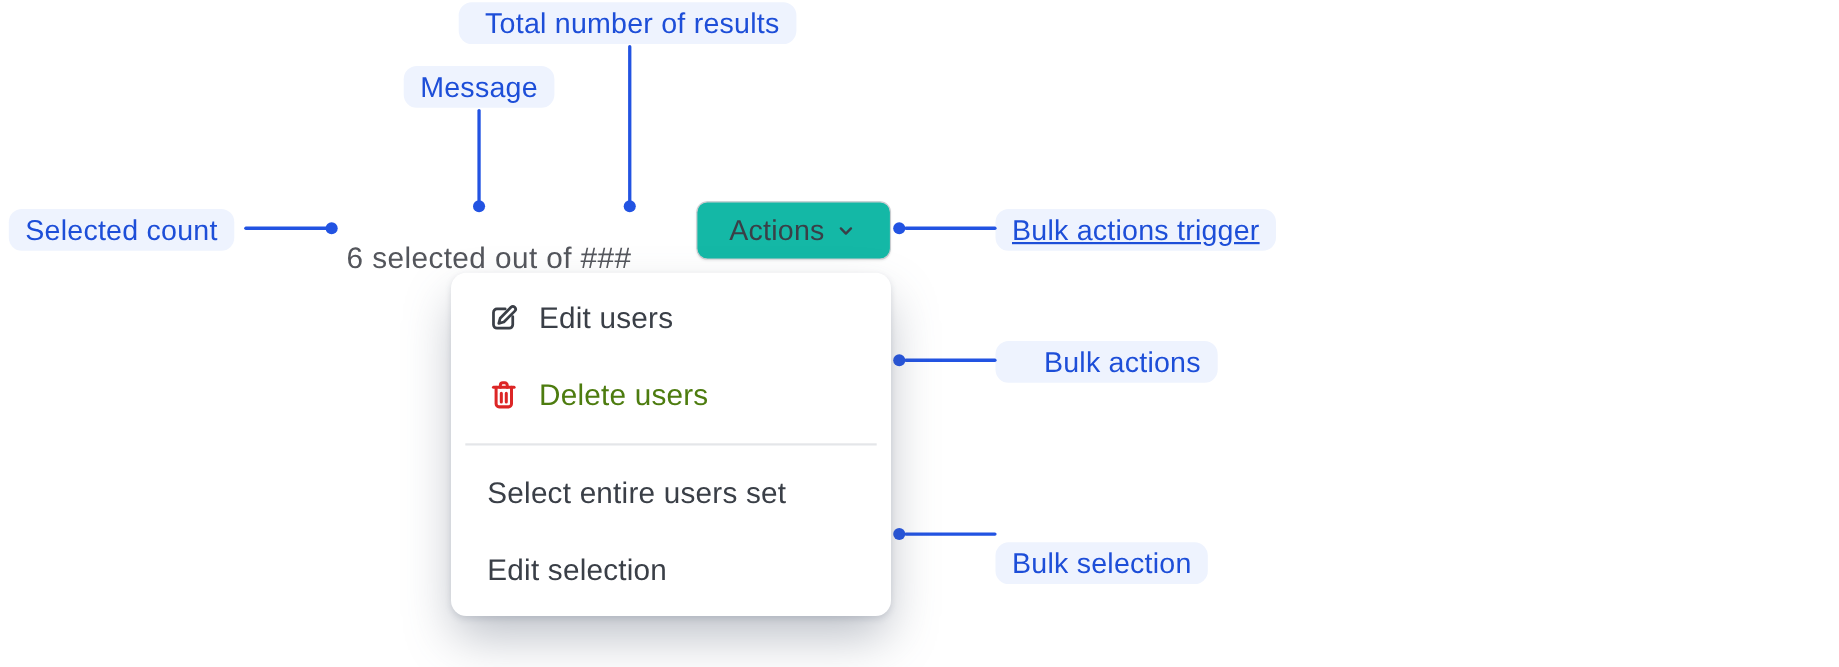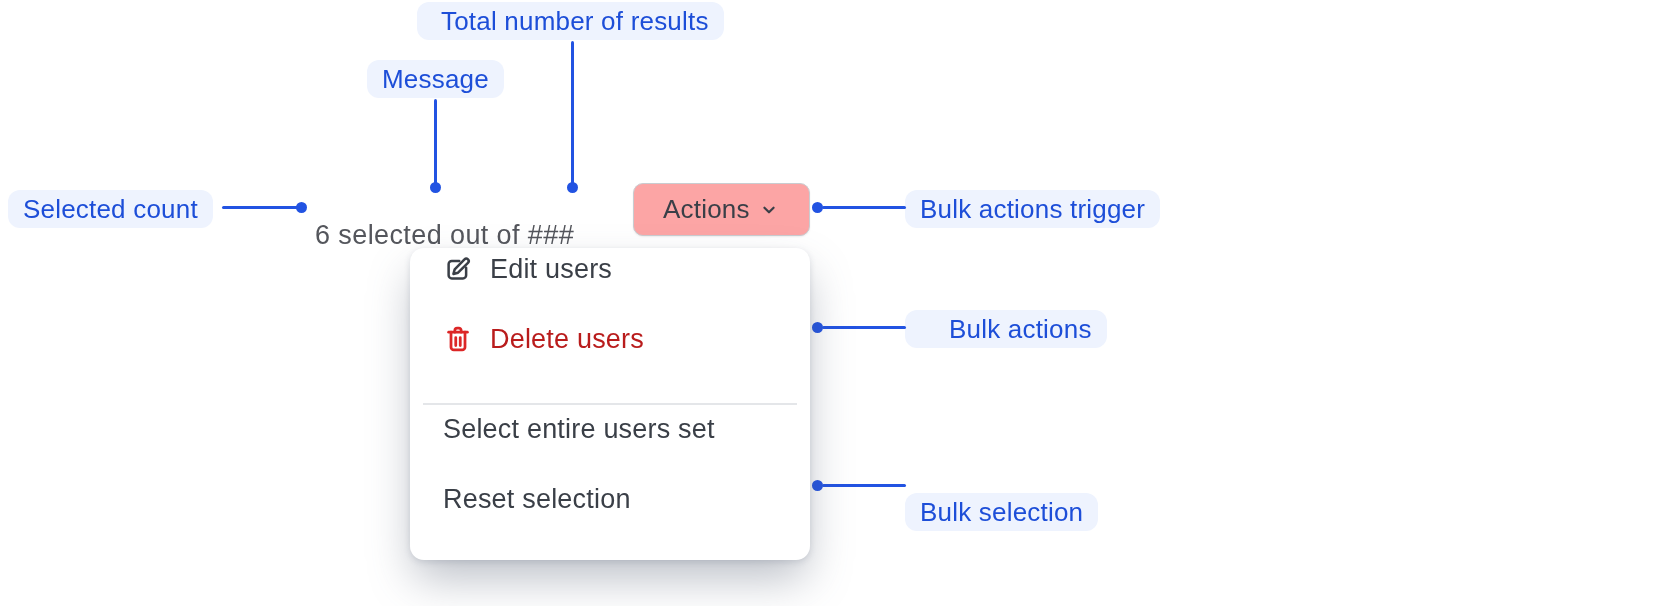--- a/index.html
+++ b/index.html
@@ -18,52 +18,52 @@
   .vline{position:absolute;width:3px;background:#2253e2;border-radius:2px;}
   .dot{position:absolute;width:11px;height:11px;border-radius:50%;background:#2253e2;}
   
   .message-text{
     position:absolute;left:315px;top:192px;font-size:27px;color:#54565c;
     letter-spacing:0.4px;white-space:nowrap;margin-top:28px;
   }
   
   .actions-btn{
     position:absolute;left:633px;top:183px;width:177px;height:53px;
-    background:#fca5a5;border:1.5px solid #c9ccd0;border-radius:10px;
+    background:#14b8a6;border:1.5px solid #c9ccd0;border-radius:10px;
     box-shadow:0 1px 2px rgba(0,0,0,0.07);
     display:flex;align-items:center;justify-content:space-between;
     padding:0 29px 0 29px;box-sizing:border-box;cursor:pointer;
     font-family:"Liberation Sans", sans-serif;
   }
   .actions-btn span{font-size:26px;color:#3a3f47;font-weight:500;letter-spacing:0.2px;}
   
   .menu{
     position:absolute;left:410px;top:248px;width:400px;background:#ffffff;
     border-radius:14px;padding:6px 0;box-sizing:border-box;
     box-shadow:0 22px 45px -4px rgba(85,95,115,0.40), 0 2px 6px rgba(85,95,115,0.18);
   }
   .menu-item{
-    height:70px;display:flex;align-items:flex-start;padding:0 9px 0 33px;
+    height:70px;display:flex;align-items:center;padding:0 9px 0 33px;
     font-size:27px;color:#3a3f47;font-weight:500;letter-spacing:0.2px;cursor:pointer;
   }
   .menu-item .mi-icon{
     width:30px;height:30px;margin-right:17px;display:inline-flex;
     align-items:center;justify-content:center;flex:0 0 auto;
   }
-  .menu-item.danger{color:#b91c1c;}
+  .menu-item.danger{color:#4d7c0f;}
   .menu-divider{height:1.5px;background:#e4e6e9;margin:9px 13px;}
   svg{display:block;}
 </style>
 </head>
 <body>
 
 <div class="pill" style="left:417px;top:2px;padding-left:24px;">Total number of results</div>
 <div class="pill" style="left:367px;top:60px;text-align:center;">Message</div>
 <div class="pill" style="left:8px;top:190px;">Selected count</div>
-<div class="pill" style="left:905px;top:190px;">Bulk actions trigger</div>
+<div class="pill" style="left:905px;top:190px;text-decoration:underline;">Bulk actions trigger</div>
 <div class="pill" style="left:905px;top:310px;padding-left:44px;">Bulk actions</div>
 <div class="pill" style="left:905px;top:493px;">Bulk selection</div>
 
 <div class="vline" style="left:571px;top:41px;height:143px;"></div>
 <div class="dot" style="left:567px;top:182px;"></div>
 
 <div class="vline" style="left:434px;top:99px;height:85px;"></div>
 <div class="dot" style="left:430px;top:182px;"></div>
 
 <div class="hline" style="left:222px;top:206px;width:80px;"></div>
@@ -112,15 +112,15 @@
     <span>Delete users</span>
   </div>
 
   <div class="menu-divider"></div>
 
   <div class="menu-item">
     <span>Select entire users set</span>
   </div>
 
   <div class="menu-item">
-    <span>Reset selection</span>
+    <span>Edit selection</span>
   </div>
 </div>
 
 </body></html>

